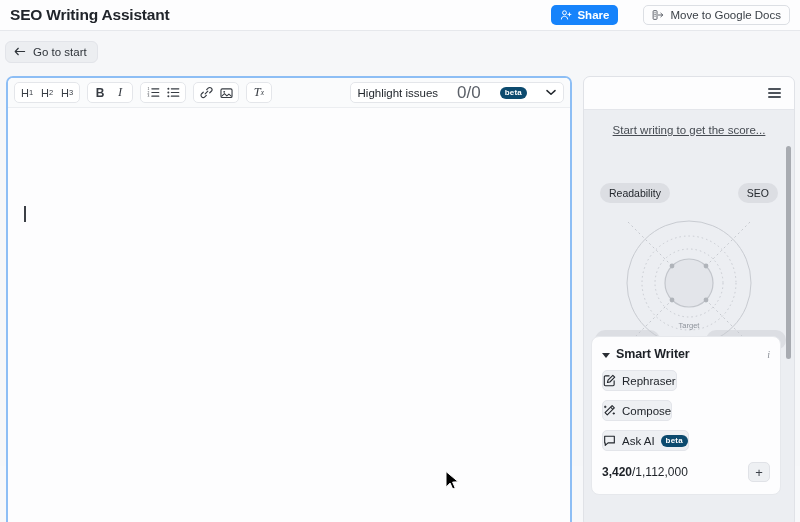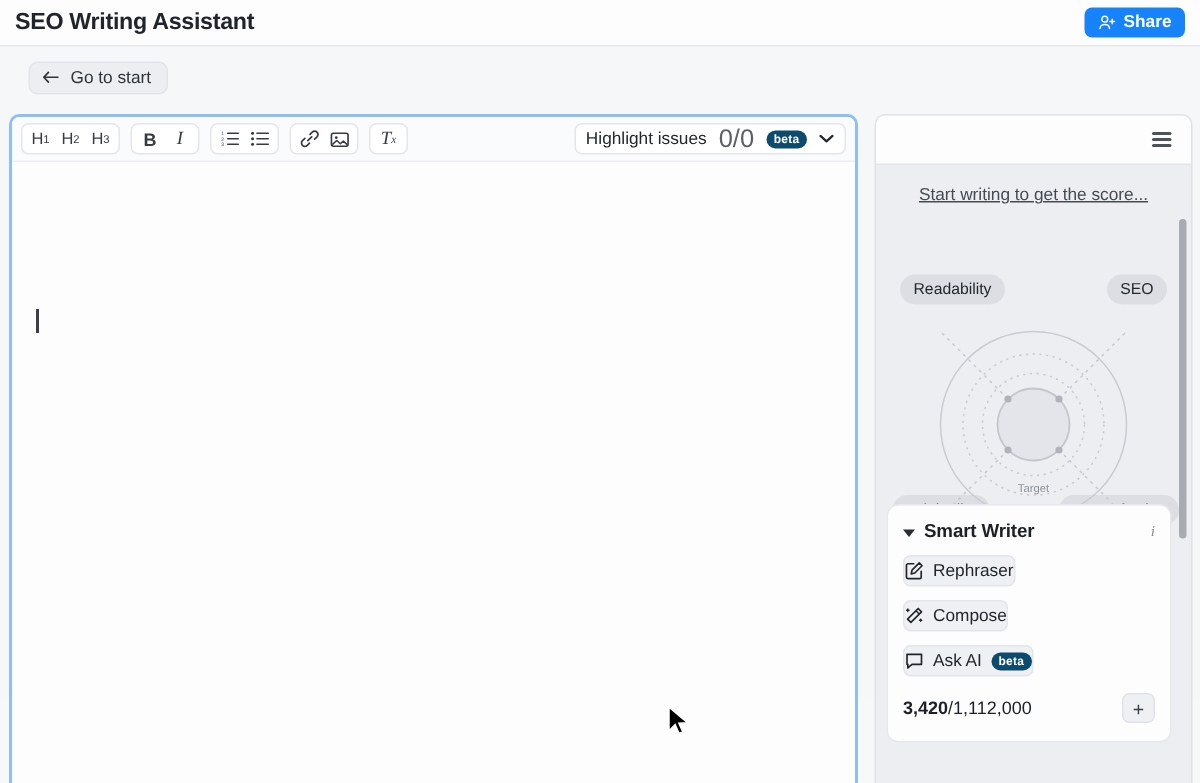--- a/index.html
+++ b/index.html
@@ -31,21 +31,21 @@
   .btn-gdocs {
     display: flex; align-items: center; gap: 6px;
     background: #fdfdfe; color: #3b4148; border: 1px solid #dcdfe4; border-radius: 5px;
     font-size: 11.5px; height: 20px; padding: 0 8px; cursor: pointer; font-family: inherit;
   }
   .ico { display: inline-flex; align-items: center; justify-content: center; }
 
   
   .subbar {
     position: absolute; left: 0; top: 31px; width: 800px; height: 41px;
-    display: flex; align-items: center; padding-left: 19px;
+    display: flex; align-items: center; padding-left: 5px;
   }
   .btn-gotostart {
     display: flex; align-items: center; gap: 7px;
     background: #eceef1; border: 1px solid #e2e4e9; border-radius: 6px;
     height: 22px; padding: 0 10px 0 8px; font-size: 11.5px; color: #2f343a;
     cursor: pointer; font-family: inherit;
   }
 
   
   .editor-card {
@@ -65,21 +65,21 @@
   }
   .tbtn {
     min-width: 20px; height: 19px; display: flex; align-items: center; justify-content: center;
     font-size: 11px; color: #373c43; cursor: pointer; padding: 0 3px; border-radius: 3px;
     background: transparent; border: none; font-family: inherit;
   }
   .tbtn sub { font-size: 7.5px; }
   .tbtn.bold { font-weight: bold; font-size: 12px; }
   .tbtn.ital { font-style: italic; font-family: "Liberation Serif", serif; font-size: 12.5px; }
   .highlight-select {
-    margin-left: auto; display: flex; align-items: center; gap: 8px;
+    margin-left: auto; display: flex; align-items: center; gap: 19px;
     background: #fff; border: 1px solid #e4e6ea; border-radius: 5px;
     height: 21px; padding: 0 7px; cursor: pointer; font-size: 11.5px; color: #23282e;
   }
   .hl-count { color: #5c6169; font-size: 17px; }
   .badge-beta {
     background: #0c4a6e; color: #fff; border-radius: 7px; font-size: 8px;
     font-weight: bold; padding: 1px 5px; line-height: 10px; letter-spacing: .2px;
   }
   .editor-body {
     position: relative; height: 420px; background: #fdfdfe; padding: 14px 16px;
@@ -174,20 +174,30 @@
     <div class="header-right">
       <button class="btn-share">
         <span class="ico">
           <svg width="12" height="12" viewBox="0 0 16 16" fill="none">
             <circle cx="6" cy="5" r="2.6" stroke="#fff" stroke-width="1.3"></circle>
             <path d="M1.8 13.4c0-2.3 1.9-3.7 4.2-3.7s4.2 1.4 4.2 3.7" stroke="#fff" stroke-width="1.3" fill="none" stroke-linecap="round"></path>
             <path d="M12.6 5.2v4M10.6 7.2h4" stroke="#fff" stroke-width="1.3" stroke-linecap="round"></path>
           </svg>
         </span>
         <span>Share</span>
+      </button>
+      <button class="btn-gdocs">
+        <span class="ico">
+          <svg width="12" height="12" viewBox="0 0 16 16" fill="none">
+            <rect x="1.5" y="2.2" width="5.2" height="11.6" rx="1" stroke="#50555d" stroke-width="1.2"></rect>
+            <path d="M3.1 5h2M3.1 7.3h2M3.1 9.6h2" stroke="#50555d" stroke-width="1"></path>
+            <path d="M8.6 8h5.6M11.8 5.6L14.4 8l-2.6 2.4" stroke="#50555d" stroke-width="1.2" stroke-linecap="round" stroke-linejoin="round" fill="none"></path>
+          </svg>
+        </span>
+        <span>Move to Google Docs</span>
       </button>
     </div>
   </div>
 
   <div class="subbar">
     <button class="btn-gotostart">
       <span class="ico">
         <svg width="12" height="11" viewBox="0 0 14 12" fill="none">
           <path d="M12.4 6H1.6M5 2.2L1.4 6l3.6 3.8" stroke="#2f343a" stroke-width="1.3" stroke-linecap="round" stroke-linejoin="round"></path>
         </svg>

